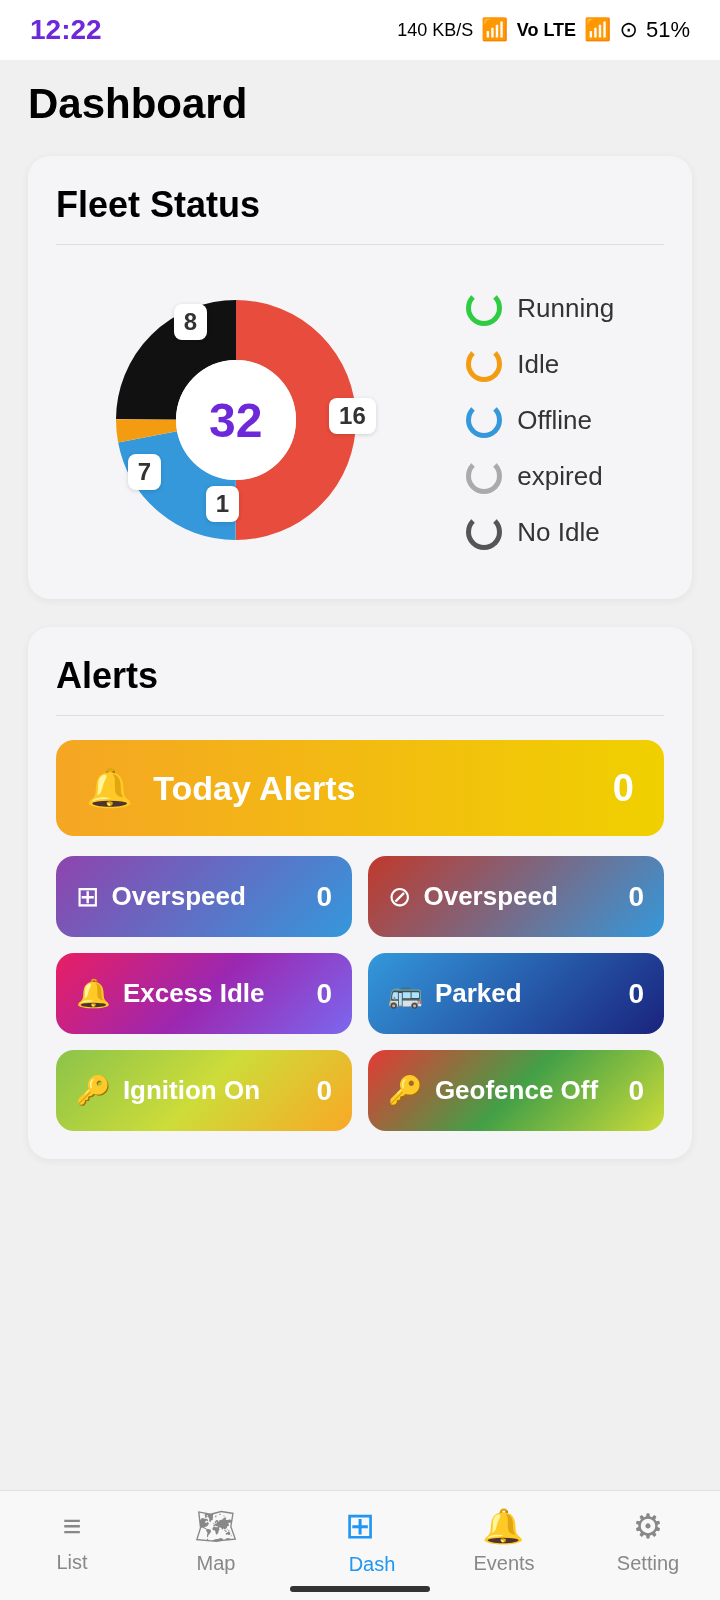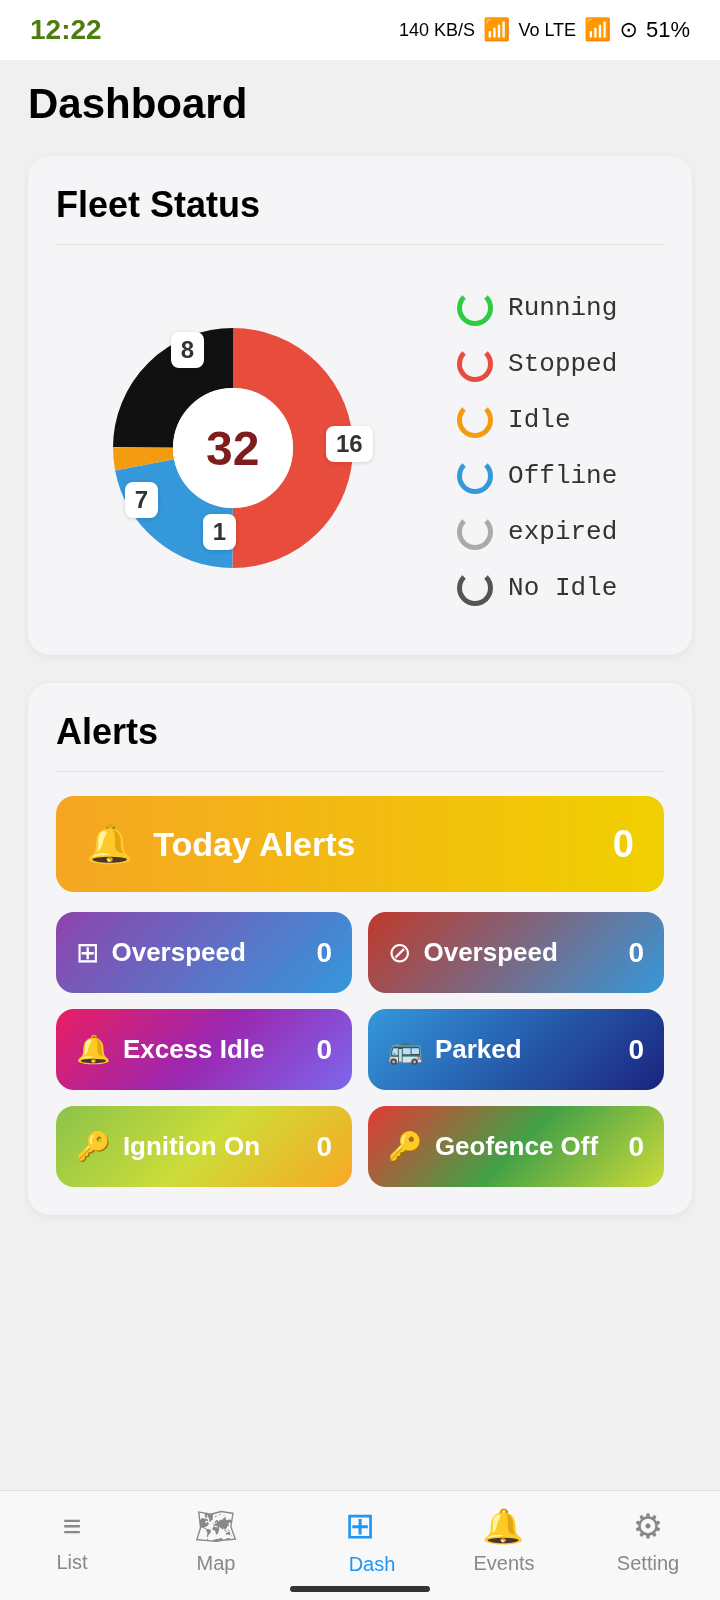--- a/index.html
+++ b/index.html
@@ -18,21 +18,21 @@
       height: 60px;
       background: white;
       display: flex;
       align-items: center;
       justify-content: space-between;
       padding: 0 30px;
     }
     .status-time {
       font-size: 28px;
       font-weight: 600;
-      color: #4d7c0f;
+      color: #6d28d9;
     }
     .status-icons {
       display: flex;
       align-items: center;
       gap: 8px;
       font-size: 22px;
       color: #000;
     }
     .status-battery {
       font-size: 22px;
@@ -94,21 +94,21 @@
       height: 260px;
     }
 
     .donut-center {
       position: absolute;
       top: 50%;
       left: 50%;
       transform: translate(-50%, -50%);
       font-size: 48px;
       font-weight: 700;
-      color: #7f1d1d;
+      color: #6d28d9;
     }
 
     
     .seg-label {
       position: absolute;
       background: white;
       border-radius: 8px;
       padding: 4px 10px;
       font-size: 24px;
       font-weight: 600;
@@ -118,21 +118,20 @@
     .seg-label.top { top: 14px; left: 68px; }
     .seg-label.right { top: 108px; right: -10px; }
     .seg-label.bottom-left { bottom: 60px; left: 22px; }
     .seg-label.bottom-center { bottom: 28px; left: 100px; }
 
     
     .legend {
       display: flex;
       flex-direction: column;
       gap: 18px;
-      font-family: Liberation Mono, monospace;
     }
 
     .legend-item {
       display: flex;
       align-items: center;
       gap: 14px;
       font-size: 26px;
       color: #333;
     }
 
@@ -291,21 +290,21 @@
     }
   </style>
 </head>
 <body>
 
 <div class="status-bar">
   <span class="status-time">12:22</span>
   <div class="status-icons">
     <span style="font-size:18px;">140 KB/S</span>
     <span>📶</span>
-    <span style="font-size:18px;font-weight:400;">Vo LTE</span>
+    <span style="font-size:18px;font-weight:700;">Vo LTE</span>
     <span>📶</span>
     <span>⊙</span>
     <span class="status-battery">51%</span>
   </div>
 </div>
 
 <div class="page">
 
   <h1 class="page-title">Dashboard</h1>
 
@@ -333,26 +332,20 @@
         <div class="seg-label bottom-left">7</div>
         <div class="seg-label bottom-center">1</div>
       </div>
 
       <div class="legend">
         <div class="legend-item">
           <div class="legend-icon">
             <div class="spinner-icon spinner-green"></div>
           </div>
           <span>Running</span>
-        </div>
-        <div class="legend-item">
-          <div class="legend-icon">
-            <div class="spinner-icon spinner-red"></div>
-          </div>
-          <span>Stopped</span>
         </div>
         <div class="legend-item">
           <div class="legend-icon">
             <div class="spinner-icon spinner-orange"></div>
           </div>
           <span>Idle</span>
         </div>
         <div class="legend-item">
           <div class="legend-icon">
             <div class="spinner-icon spinner-blue"></div>

